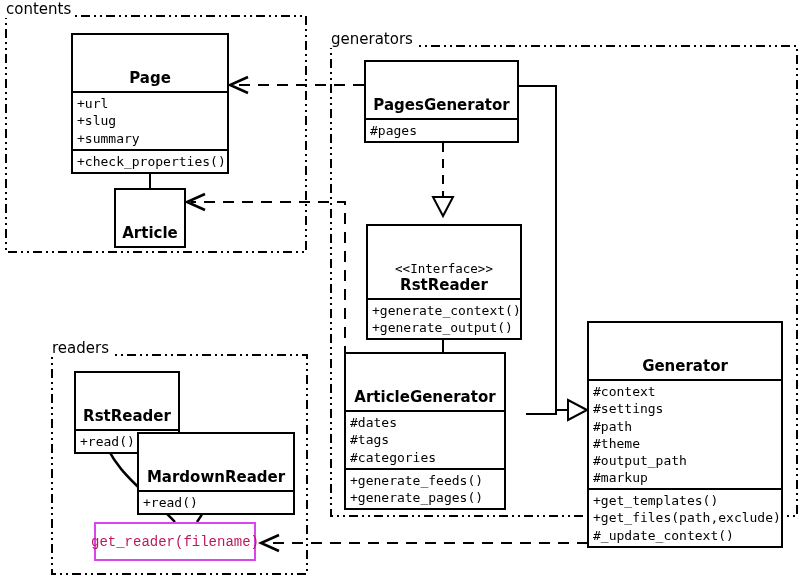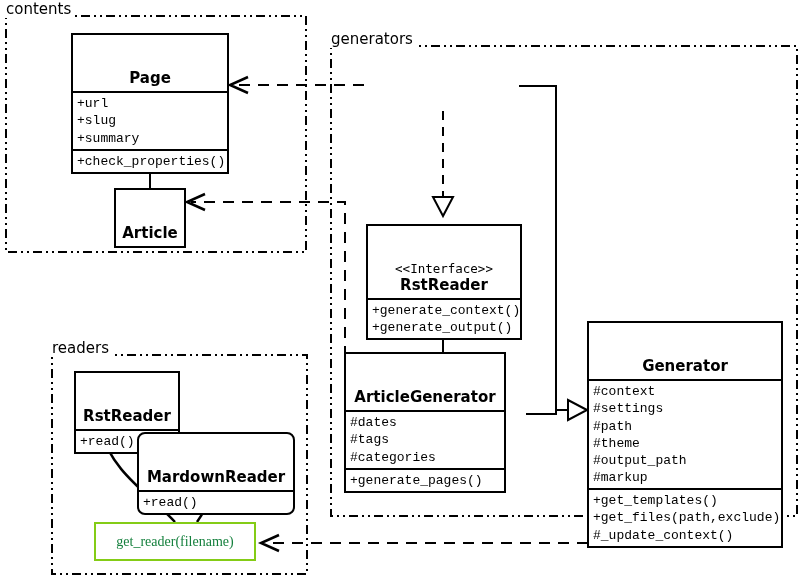--- a/index.html
+++ b/index.html
@@ -68,34 +68,34 @@
   }
   .uml-compartment {
     box-sizing: border-box;
     font-family: "DejaVu Sans Mono", monospace;
     font-size: 13px;
     color: #000;
     padding: 2px 3px 2px 4px;
     line-height: 1.32;
     white-space: nowrap;
   }
-  .uml-compartment div { white-space: nowrap; font-family: Liberation Mono, monospace; }
+  .uml-compartment div { white-space: nowrap; }
 
   .plain-box {
     position: absolute;
     box-sizing: border-box;
-    border: 2px solid #84cc16;
+    border: 2px solid #d946ef;
     background: #ffffff;
     z-index: 6;
     display: flex;
     align-items: center;
     justify-content: center;
-    font-family: Liberation Serif, serif;
+    font-family: Liberation Mono, monospace;
     font-size: 14px;
-    color: #15803d;
+    color: #be185d;
     white-space: nowrap;
   }
 </style>
 </head>
 <body>
 
 <div id="diagram">
 
   <svg id="svg-layer" viewBox="0 0 803 579" xmlns="http://www.w3.org/2000/svg">
 
@@ -150,40 +150,47 @@
     </div>
     <div class="uml-compartment uml-sep">
       <div>+check_properties()</div>
     </div>
   </div>
 
   <div class="uml-class" style="left:114px; top:188px; width:72px;">
     <div class="uml-name">Article</div>
   </div>
 
+  <div class="uml-class" style="left:364px; top:60px; width:155px;">
+    <div class="uml-name">PagesGenerator</div>
+    <div class="uml-compartment uml-sep">
+      <div>#pages</div>
+    </div>
+  </div>
 
   <div class="uml-class" style="left:366px; top:224px; width:156px;">
     <div class="uml-name">
       <span class="uml-stereotype">&lt;&lt;Interface&gt;&gt;</span>
       <span>RstReader</span>
     </div>
     <div class="uml-compartment uml-sep">
       <div>+generate_context()</div>
       <div>+generate_output()</div>
     </div>
   </div>
 
   <div class="uml-class" style="left:344px; top:352px; width:162px;">
     <div class="uml-name">ArticleGenerator</div>
     <div class="uml-compartment uml-sep">
       <div>#dates</div>
       <div>#tags</div>
       <div>#categories</div>
     </div>
     <div class="uml-compartment uml-sep">
+      <div>+generate_feeds()</div>
       <div>+generate_pages()</div>
     </div>
   </div>
 
   <div class="uml-class" style="left:587px; top:321px; width:196px;">
     <div class="uml-name">Generator</div>
     <div class="uml-compartment uml-sep">
       <div>#context</div>
       <div>#settings</div>
       <div>#path</div>
@@ -198,21 +205,21 @@
     </div>
   </div>
 
   <div class="uml-class" style="left:74px; top:371px; width:106px;">
     <div class="uml-name">RstReader</div>
     <div class="uml-compartment uml-sep">
       <div>+read()</div>
     </div>
   </div>
 
-  <div class="uml-class" style="left:137px; top:432px; width:158px;border-radius:8px;">
+  <div class="uml-class" style="left:137px; top:432px; width:158px;">
     <div class="uml-name">MardownReader</div>
     <div class="uml-compartment uml-sep">
       <div>+read()</div>
     </div>
   </div>
 
   <div class="plain-box" style="left:94px; top:522px; width:162px; height:39px;">
     <span>get_reader(filename)</span>
   </div>
 

